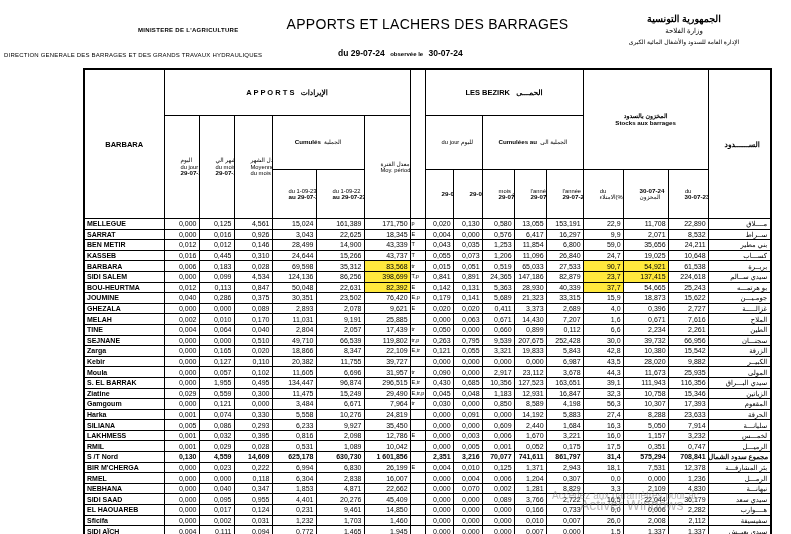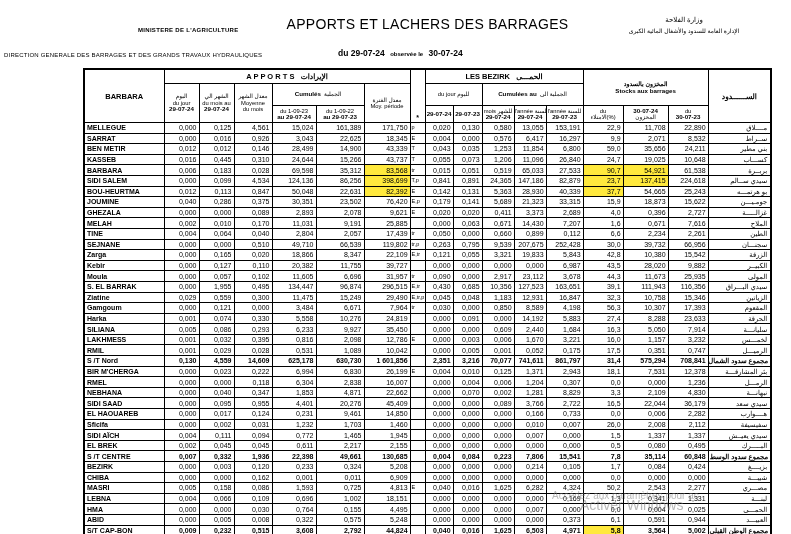--- a/index.html
+++ b/index.html
@@ -14,21 +14,21 @@
   .dateline .obs{font-size:6px;font-weight:bold;padding:0 3px;}
   .ar-block{right:12px;top:13px;width:190px;text-align:center;direction:rtl;}
   .ar1{font-size:9.5px;font-weight:bold;}
   .ar2{font-size:7px;margin-top:3px;}
   .ar3{font-size:6px;margin-top:3px;}
   
   table.main{position:absolute;left:83px;top:68px;width:687px;border-collapse:collapse;
              table-layout:fixed;border:2px solid #000;}
   td,th{border:0.7px solid #000;overflow:hidden;white-space:nowrap;padding:0 1px;
         font-size:7px;height:9.6px;line-height:9px;font-weight:normal;}
-  thead th{text-align:center;vertical-align:middle;padding:0;}
+  thead th{text-align:center;vertical-align:middle;padding:16px;}
   .sec{font-size:7.5px;font-weight:bold;height:13px;}
   .sub{font-size:5.8px;line-height:6.4px;}
   .sub b{font-size:6.2px;}
   .h2row th{height:21px;}
   .h3row th{height:16px;}
   .name{font-weight:bold;text-align:left;font-size:7px;padding-left:2px;}
   .num{text-align:right;padding-right:2px;}
   .flag{font-size:5.5px;text-align:left;padding-left:1px;}
   .arname{direction:rtl;text-align:right;font-size:6.8px;padding-right:3px;}
   .gL{border-left:1.6px solid #000;}
@@ -47,20 +47,21 @@
 <div class="abs ministry">MINISTERE DE L'AGRICULTURE</div>
 <div class="abs direction">DIRECTION GENERALE DES BARRAGES ET DES GRANDS TRAVAUX HYDRAULIQUES</div>
 <div class="abs title">APPORTS ET LACHERS DES BARRAGES</div>
 <div class="abs dateline">
   <span>du</span>
   <span>29-07-24</span>
   <span class="obs">observée le</span>
   <span>30-07-24</span>
 </div>
 <div class="abs ar-block">
+  <div class="ar1">الجمهورية التونسية</div>
   <div class="ar2">وزارة الفلاحة</div>
   <div class="ar3">الإدارة العامة للسدود والأشغال المائية الكبرى</div>
 </div>
 
 <table class="main">
   <colgroup>
     <col style="width:80px">
       <col style="width:35px">
       <col style="width:35px">
       <col style="width:38px">

